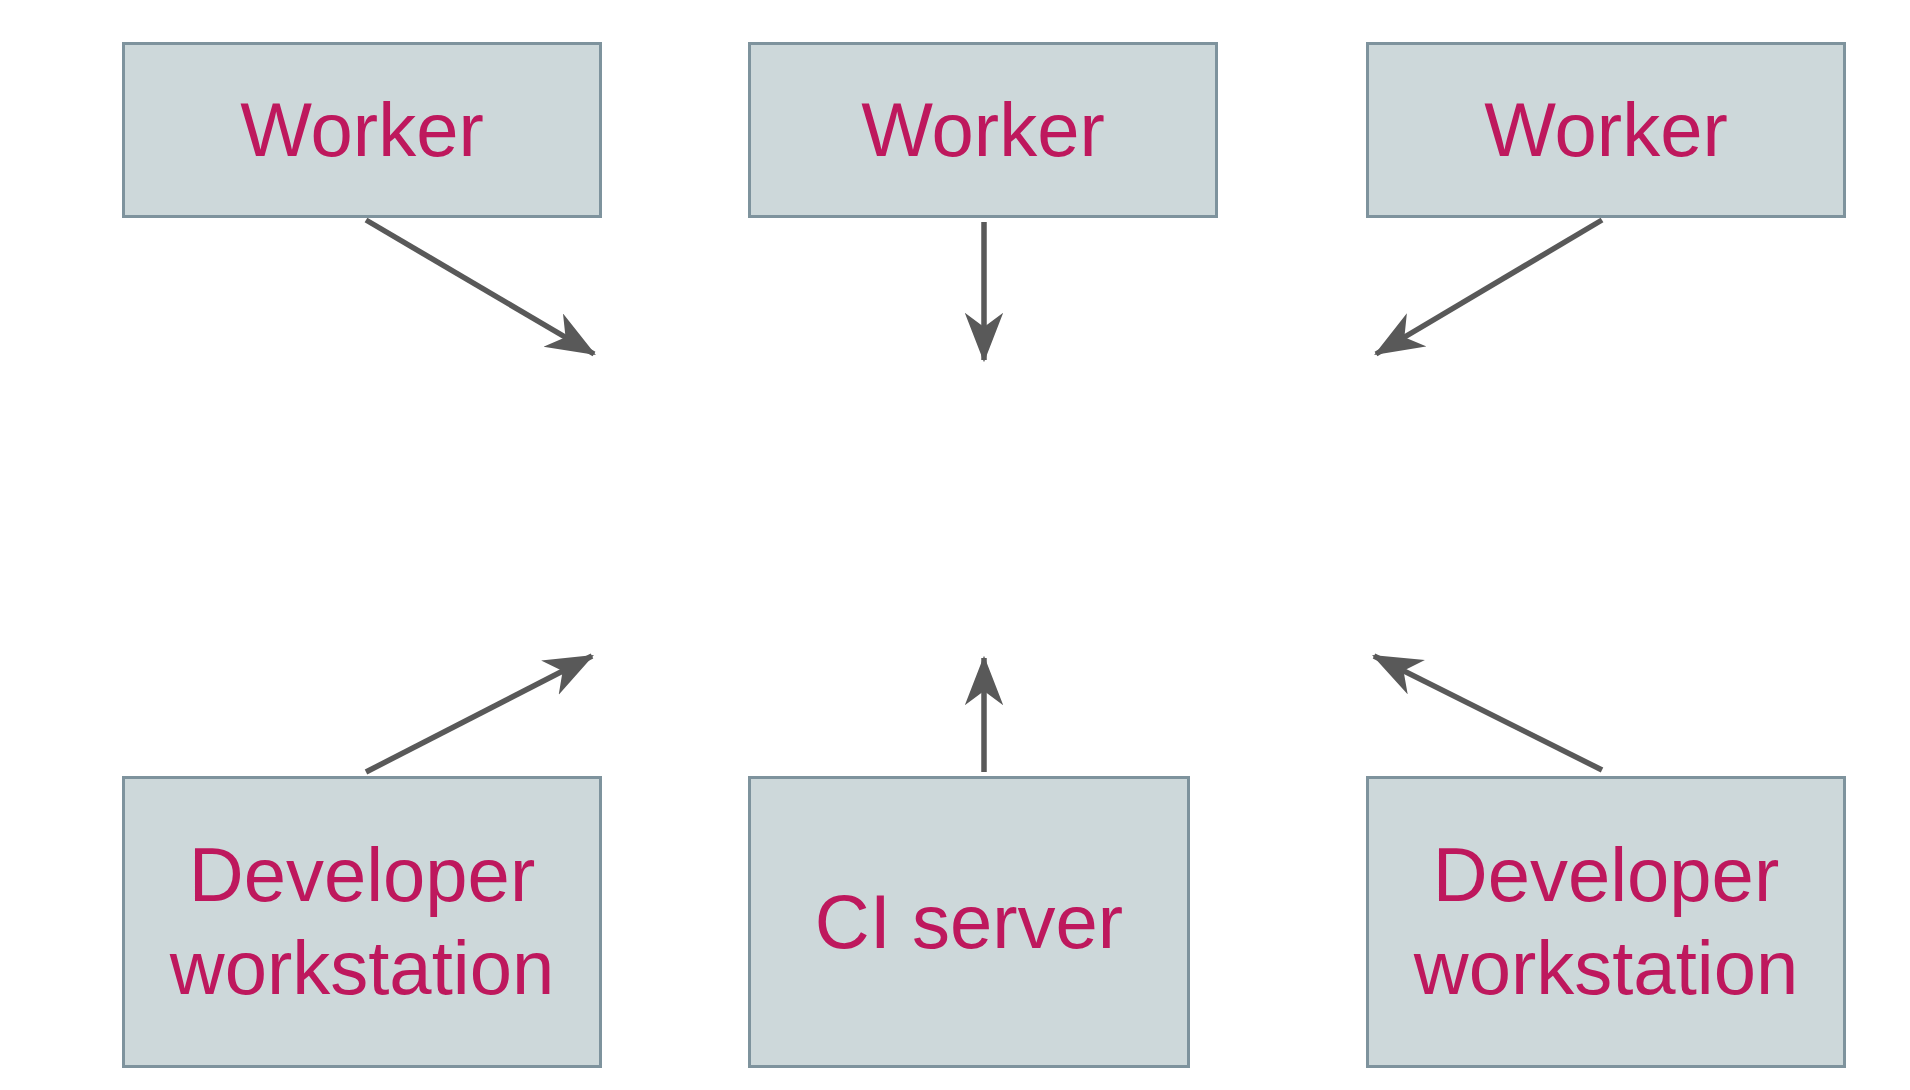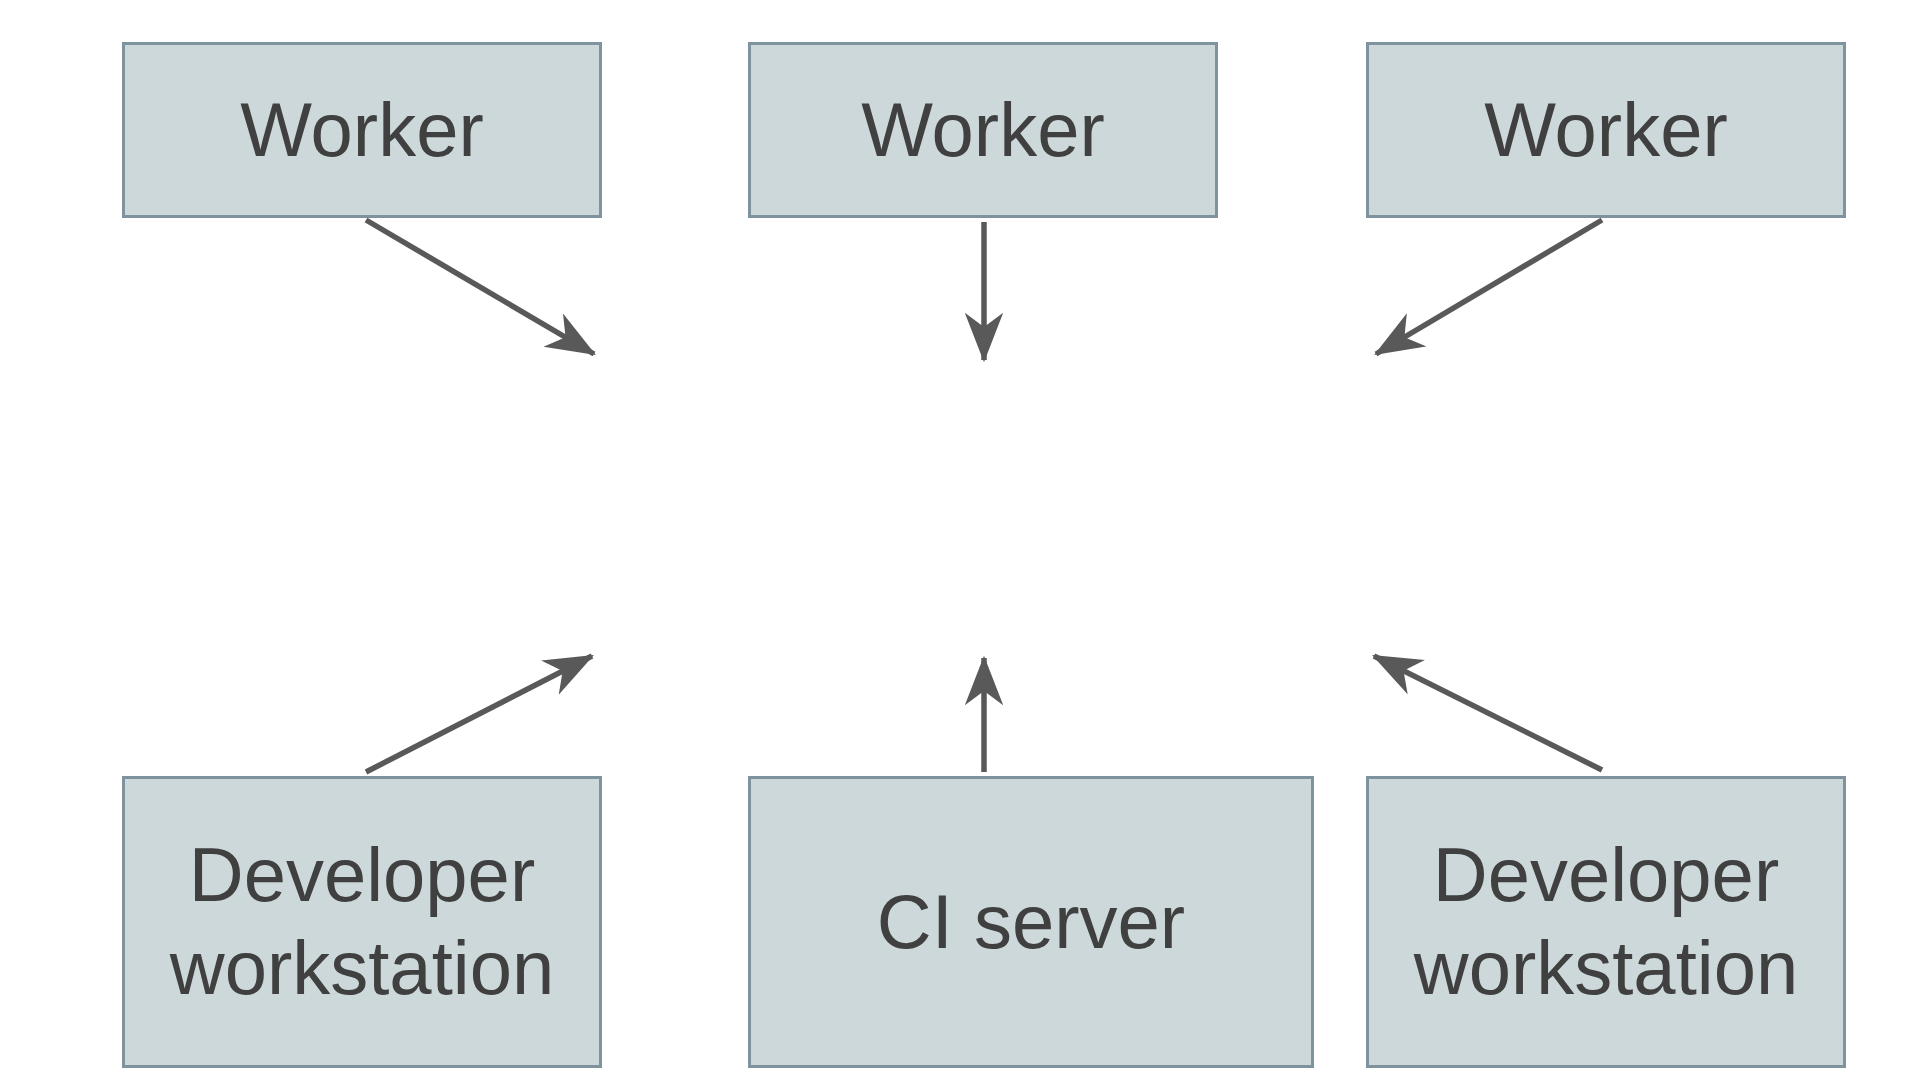--- a/index.html
+++ b/index.html
@@ -34,34 +34,34 @@
   }
   .node {
     position: absolute;
     box-sizing: border-box;
     background: #cdd8da;
     border: 3px solid #7e939d;
     display: flex;
     align-items: center;
     justify-content: center;
     text-align: center;
-    color: #404040;
+    color: #be185d;
     font-size: 76px;
     line-height: 1.22;
   }
   .node-label {
     display: block;
     padding: 0 10px;
   }
   .n-worker1 { left: 122px;  top: 42px;  width: 480px; height: 176px; }
   .n-worker2 { left: 748px;  top: 42px;  width: 470px; height: 176px; }
   .n-worker3 { left: 1366px; top: 42px;  width: 480px; height: 176px; }
   .n-build   { left: 590px;  top: 368px; width: 776px; height: 276px; }
   .n-dev1    { left: 122px;  top: 776px; width: 480px; height: 292px; }
-  .n-ci      { left: 748px;  top: 776px; width: 566px; height: 292px; }
+  .n-ci      { left: 748px;  top: 776px; width: 442px; height: 292px; }
   .n-dev2    { left: 1366px; top: 776px; width: 480px; height: 292px; }
 </style>
 </head>
 <body>
 
 <div class="canvas">
 
   <svg class="edges-layer" width="1910" height="1090" viewBox="0 0 1910 1090" xmlns="http://www.w3.org/2000/svg">
     <defs>
       <marker id="arrowhead" markerUnits="strokeWidth" markerWidth="10" markerHeight="8" refX="8.6" refY="3.5" orient="auto">

